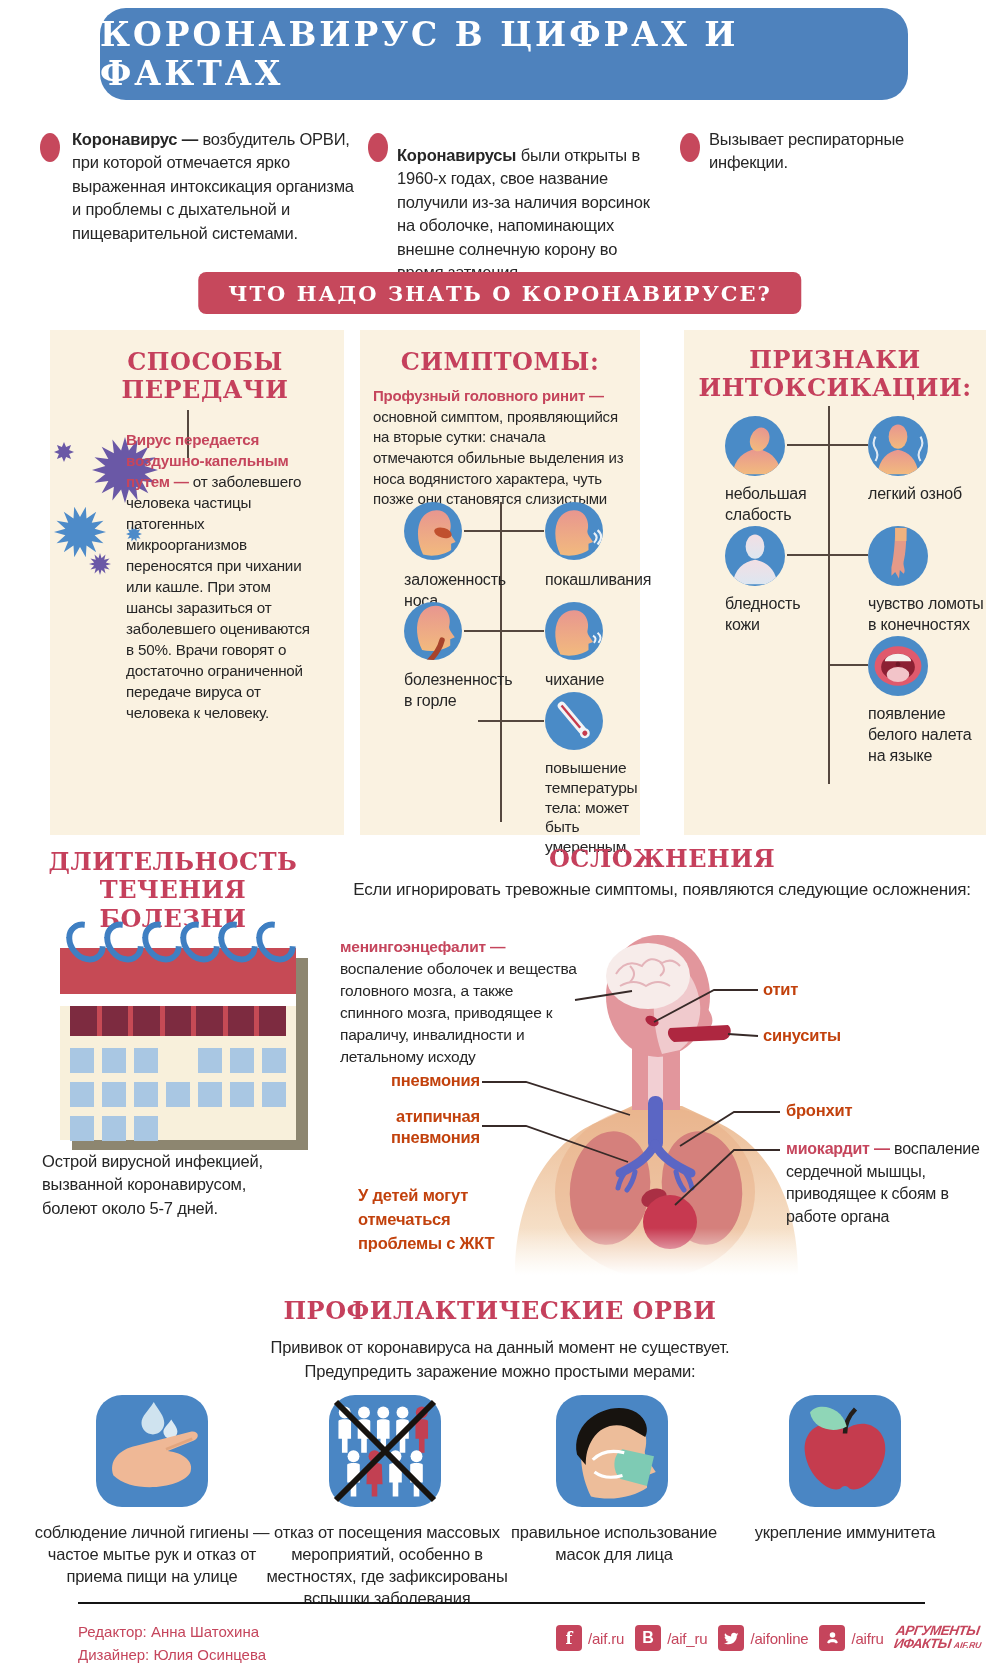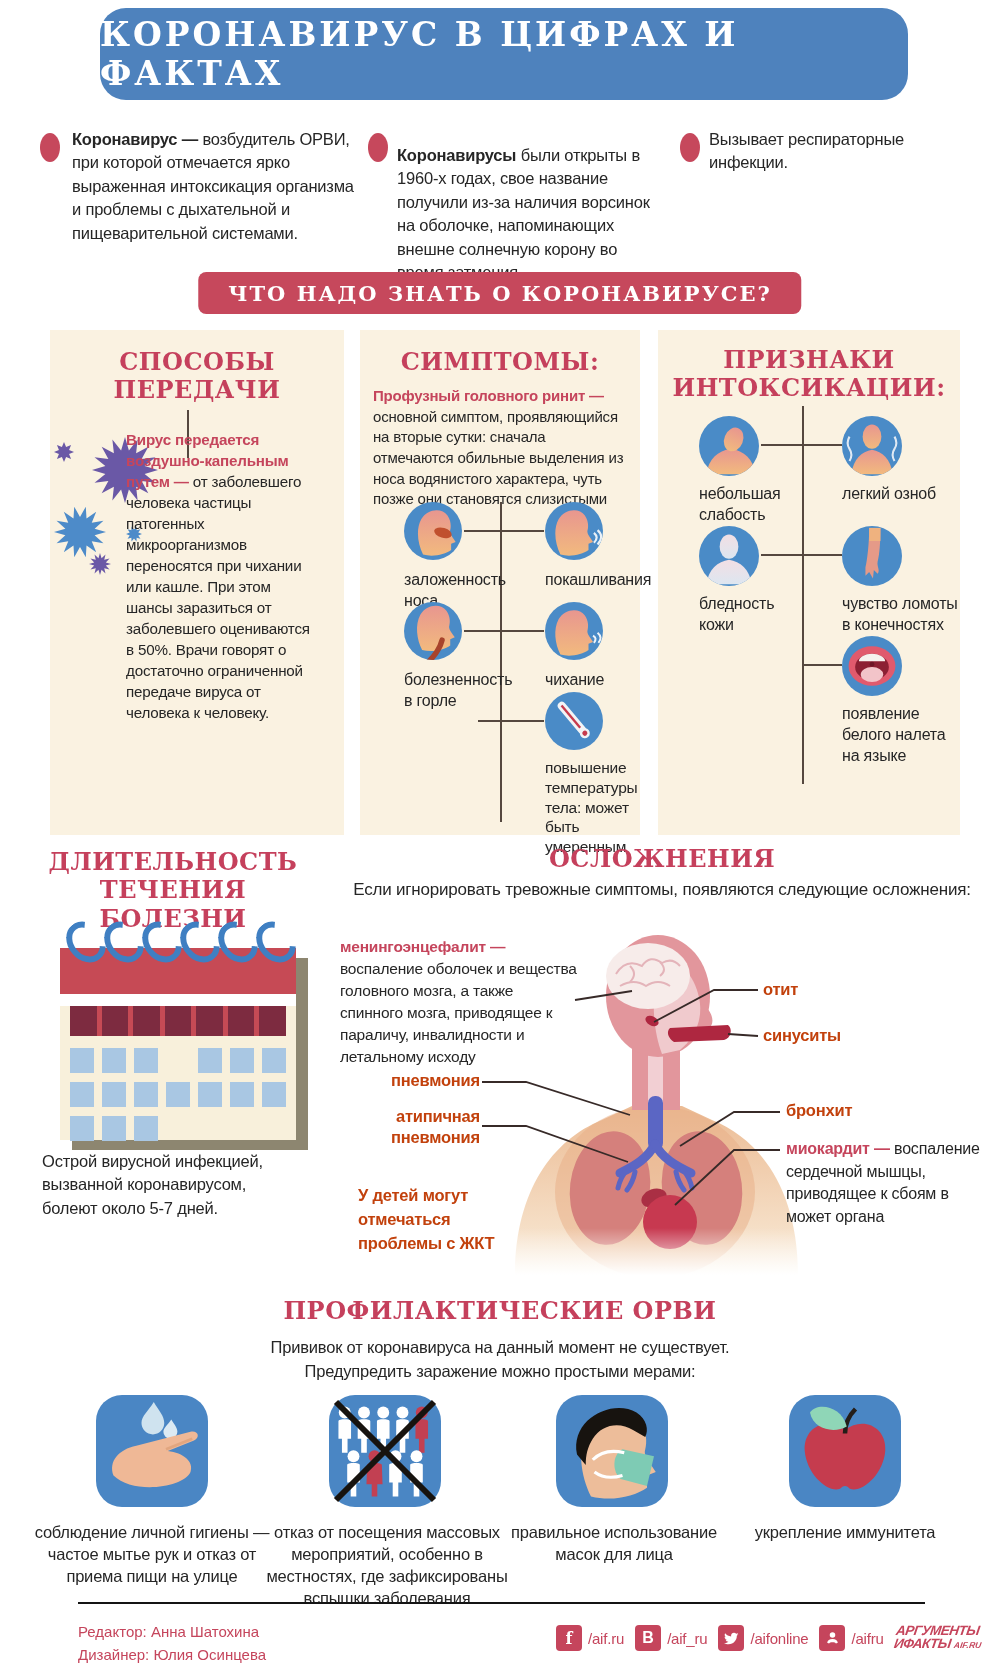--- a/index.html
+++ b/index.html
@@ -15,21 +15,21 @@
   .dot{width:20px;height:29px;border-radius:50%;background:#c6485c;}
   .btxt{font-size:16.5px;line-height:1.42;letter-spacing:-0.2px;}
   .btxt .b{font-weight:bold;}
   
   .sbanner{left:500px;top:272px;transform:translateX(-50%);height:42px;padding:0 30px;
        background:#c6485c;border-radius:8px;display:flex;align-items:center;white-space:nowrap;}
   .sbanner span{font-family:"DejaVu Serif","Liberation Serif",serif;font-weight:bold;font-size:21px;
        color:#fff;letter-spacing:2px;}
   
   .panel{top:330px;height:505px;background:#faf2e1;}
-  .p1{left:50px;width:294px;} .p2{left:360px;width:280px;} .p3{left:658px;width:302px;}
+  .p1{left:50px;width:294px;} .p2{left:360px;width:280px;} .p3{left:684px;width:302px;}
   .ptitle{width:100%;text-align:center;font-family:"DejaVu Serif","Liberation Serif",serif;
        font-weight:bold;font-size:24px;line-height:1.18;color:#c5405c;letter-spacing:0.5px;}
   .vline{width:2px;background:#55483f;}
   .hline{height:2px;background:#55483f;}
   .smalltxt{font-size:15.2px;line-height:1.38;letter-spacing:-0.2px;}
   .rb{color:#c5455c;font-weight:bold;}
   .circ{width:58px;height:58px;border-radius:50%;background:#4a8bc7;overflow:hidden;}
   .circ svg{display:block;width:100%;height:100%;}
   .iclabel{font-size:16px;line-height:1.3;letter-spacing:-0.2px;}
   
@@ -114,21 +114,21 @@
   <div class="abs dot" style="left:680px;top:133px;"></div>
   <div class="abs btxt" style="left:709px;top:128px;width:215px;">
     <span class="b"></span><span>Вызывает респираторные инфекции.</span>
   </div>
 
   <div class="abs sbanner">
     <span>ЧТО НАДО ЗНАТЬ О КОРОНАВИРУСЕ?</span>
   </div>
 
   <div class="abs panel p1">
-    <div class="abs ptitle" style="top:18px;">
+    <div class="abs ptitle" style="top:18px;padding-left:8px;">
       <div>СПОСОБЫ</div>
       <div>ПЕРЕДАЧИ</div>
     </div>
     <div class="abs vline" style="left:137px;top:80px;height:48px;"></div>
     <svg class="abs" style="left:0;top:92px;" width="130" height="160" viewBox="0 0 130 160">
       <polygon transform="translate(14,30)" fill="#6a58a6" points="10.00,0.00 5.08,2.10 7.07,7.07 2.10,5.08 0.00,10.00 -2.10,5.08 -7.07,7.07 -5.08,2.10 -10.00,0.00 -5.08,-2.10 -7.07,-7.07 -2.10,-5.08 -0.00,-10.00 2.10,-5.08 7.07,-7.07 5.08,-2.10"></polygon>
       <polygon transform="translate(75,48)" fill="#6a58a6" points="33.00,0.00 19.62,3.90 30.49,12.63 16.63,11.11 23.33,23.33 11.11,16.63 12.63,30.49 3.90,19.62 0.00,33.00 -3.90,19.62 -12.63,30.49 -11.11,16.63 -23.33,23.33 -16.63,11.11 -30.49,12.63 -19.62,3.90 -33.00,0.00 -19.62,-3.90 -30.49,-12.63 -16.63,-11.11 -23.33,-23.33 -11.11,-16.63 -12.63,-30.49 -3.90,-19.62 -0.00,-33.00 3.90,-19.62 12.63,-30.49 11.11,-16.63 23.33,-23.33 16.63,-11.11 30.49,-12.63 19.62,-3.90"></polygon>
       <polygon transform="translate(30,110)" fill="#4d8bc9" points="26.00,0.00 14.62,3.34 23.43,11.28 11.73,9.35 16.21,20.33 6.51,13.51 5.79,25.35 0.00,15.00 -5.79,25.35 -6.51,13.51 -16.21,20.33 -11.73,9.35 -23.43,11.28 -14.62,3.34 -26.00,0.00 -14.62,-3.34 -23.43,-11.28 -11.73,-9.35 -16.21,-20.33 -6.51,-13.51 -5.79,-25.35 -0.00,-15.00 5.79,-25.35 6.51,-13.51 16.21,-20.33 11.73,-9.35 23.43,-11.28 14.62,-3.34"></polygon>
       <polygon transform="translate(84,112)" fill="#4d8bc9" points="8.00,0.00 4.28,1.39 6.47,4.70 2.65,3.64 2.47,7.61 0.00,4.50 -2.47,7.61 -2.65,3.64 -6.47,4.70 -4.28,1.39 -8.00,0.00 -4.28,-1.39 -6.47,-4.70 -2.65,-3.64 -2.47,-7.61 -0.00,-4.50 2.47,-7.61 2.65,-3.64 6.47,-4.70 4.28,-1.39"></polygon>
       <polygon transform="translate(50,142)" fill="#6a58a6" points="11.00,0.00 5.80,1.55 9.53,5.50 4.24,4.24 5.50,9.53 1.55,5.80 0.00,11.00 -1.55,5.80 -5.50,9.53 -4.24,4.24 -9.53,5.50 -5.80,1.55 -11.00,0.00 -5.80,-1.55 -9.53,-5.50 -4.24,-4.24 -5.50,-9.53 -1.55,-5.80 -0.00,-11.00 1.55,-5.80 5.50,-9.53 4.24,-4.24 9.53,-5.50 5.80,-1.55"></polygon>
@@ -343,21 +343,21 @@
 
   <div class="abs cmix" style="left:340px;top:936px;width:238px;">
     <span class="rb">менингоэнцефалит — </span><span>воспаление оболочек и вещества головного мозга, а также спинного мозга, приводящее к параличу, инвалидности и летальному исходу</span>
   </div>
   <div class="abs clabel" style="left:763px;top:979px;">отит</div>
   <div class="abs clabel" style="left:763px;top:1025px;">синуситы</div>
   <div class="abs clabel" style="left:352px;top:1070px;width:128px;text-align:right;">пневмония</div>
   <div class="abs clabel" style="left:352px;top:1106px;width:128px;text-align:right;">атипичная пневмония</div>
   <div class="abs clabel" style="left:786px;top:1100px;">бронхит</div>
   <div class="abs cmix" style="left:786px;top:1138px;width:196px;font-size:16px;">
-    <span class="rb">миокардит — </span><span>воспаление сердечной мышцы, приводящее к сбоям в может органа</span>
+    <span class="rb">миокардит — </span><span>воспаление сердечной мышцы, приводящее к сбоям в работе органа</span>
   </div>
   <div class="abs clabel" style="left:358px;top:1184px;width:150px;line-height:1.45;">У детей могут отмечаться проблемы с ЖКТ</div>
 
   <div class="abs ptitle pvt-title">ПРОФИЛАКТИЧЕСКИЕ ОРВИ</div>
   <div class="abs pvt-sub">
     <div>Прививок от коронавируса на данный момент не существует.</div>
     <div>Предупредить заражение можно простыми мерами:</div>
   </div>
 
   <div class="abs tile t1">

